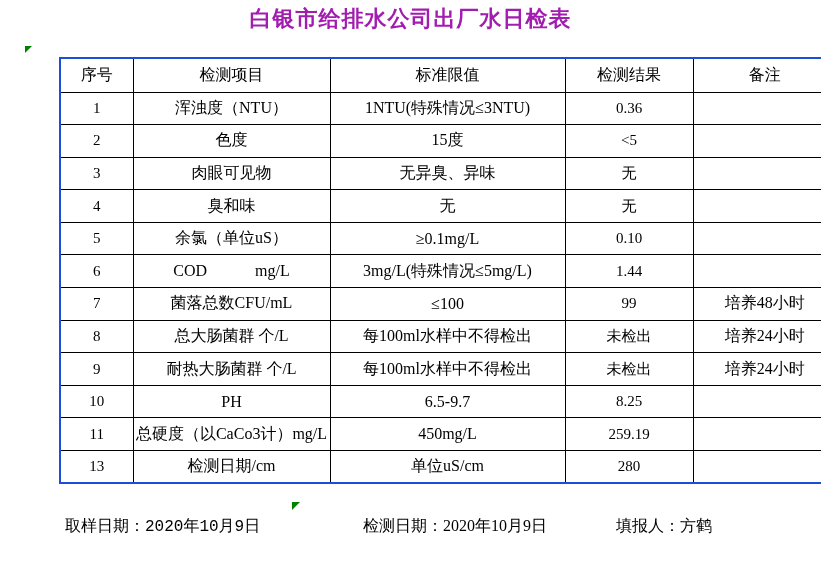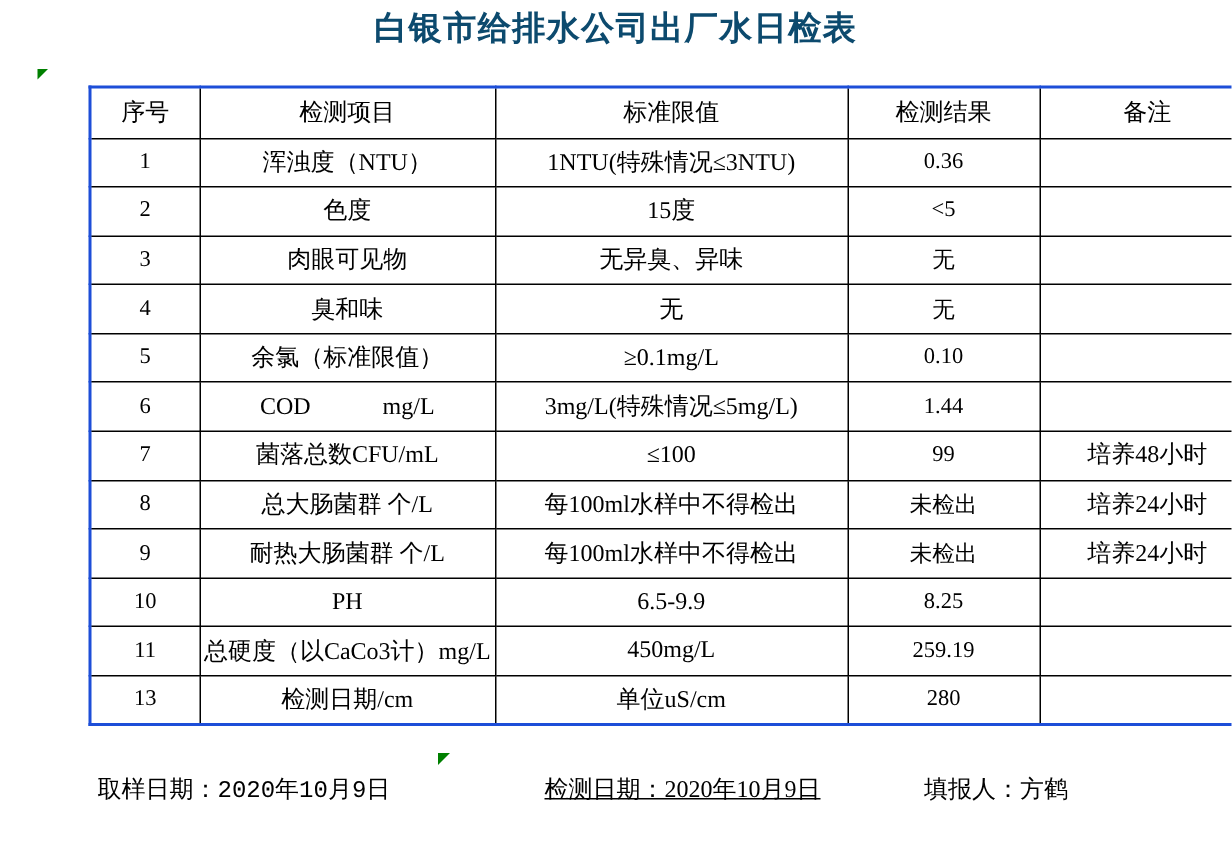--- a/index.html
+++ b/index.html
@@ -13,21 +13,21 @@
   }
   .page { position: absolute; inset: 0; }
   .title {
     position: absolute;
     left: 0; top: 4px; width: 821px;
     text-align: center;
     font-family: "Liberation Sans", sans-serif;
     font-weight: bold;
     font-size: 22px;
     letter-spacing: 1px;
-    color: #0c4a6e;
+    color: #a21caf;
   }
   table.tbl {
     position: absolute;
     left: 23px; top: 57px;
     width: 777px;
     table-layout: fixed;
     border-collapse: collapse;
     border: 2px solid #1d4ed8;
     margin-left: 36px;
   }
@@ -58,21 +58,21 @@
     border-top: 8px solid #008000;
     border-right: 8px solid transparent;
   }
   .footer span {
     position: absolute;
     top: 516px;
     font-size: 16px;
     white-space: nowrap;
   }
   .footer .f1 { left: 65px; font-family: Liberation Mono, monospace; }
-  .footer .f2 { left: 363px; text-decoration: underline; }
+  .footer .f2 { left: 363px; }
   .footer .f3 { left: 616px; }
 </style>
 </head>
 <body>
 
 <div class="page">
 
   <div class="title">白银市给排水公司出厂水日检表</div>
 
   <table class="tbl">
@@ -116,21 +116,21 @@
         </tr>
         <tr>
           <td class="num">4</td>
           <td>臭和味</td>
           <td>无</td>
           <td class="num">无</td>
           <td></td>
         </tr>
         <tr>
           <td class="num">5</td>
-          <td>余氯（标准限值）</td>
+          <td>余氯（单位uS）</td>
           <td>≥0.1mg/L</td>
           <td class="num">0.10</td>
           <td></td>
         </tr>
         <tr>
           <td class="num">6</td>
           <td>COD　　　mg/L</td>
           <td>3mg/L(特殊情况≤5mg/L)</td>
           <td class="num">1.44</td>
           <td></td>
@@ -152,21 +152,21 @@
         <tr>
           <td class="num">9</td>
           <td>耐热大肠菌群 个/L</td>
           <td>每100ml水样中不得检出</td>
           <td class="num">未检出</td>
           <td>培养24小时</td>
         </tr>
         <tr>
           <td class="num">10</td>
           <td>PH</td>
-          <td>6.5-9.9</td>
+          <td>6.5-9.7</td>
           <td class="num">8.25</td>
           <td></td>
         </tr>
         <tr>
           <td class="num">11</td>
           <td>总硬度（以CaCo3计）mg/L</td>
           <td>450mg/L</td>
           <td class="num">259.19</td>
           <td></td>
         </tr>

